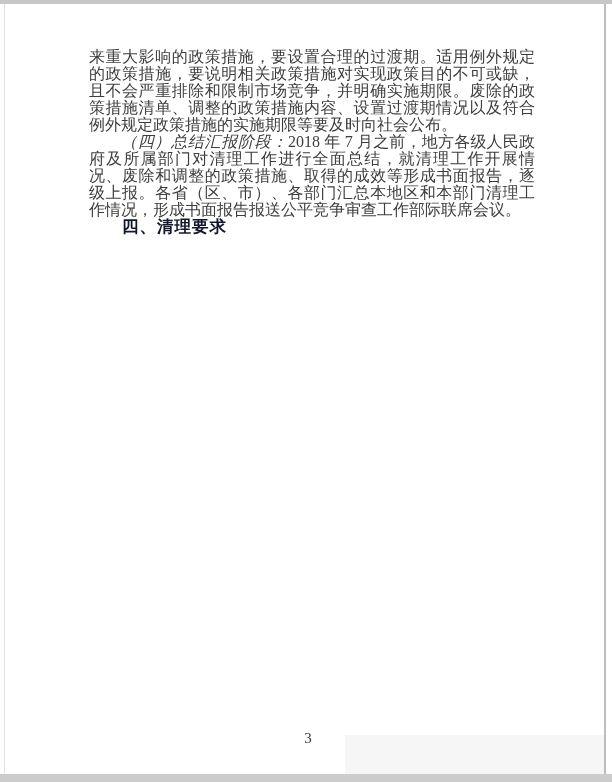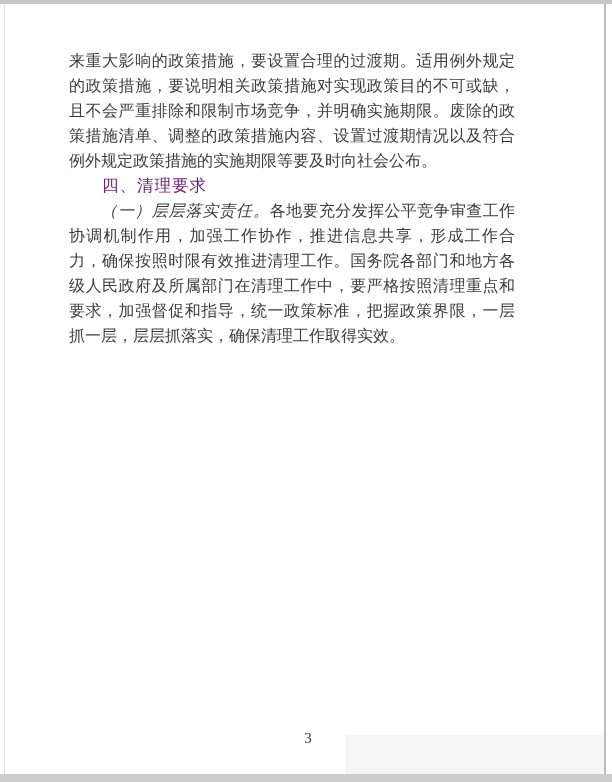--- a/index.html
+++ b/index.html
@@ -37,43 +37,43 @@
     background: #bdbdbd;
   }
   .shade-right {
     position: absolute; left: 345px; top: 735px;
     width: 259px; height: 39px;
     background: #f6f6f6;
   }
   
   .content {
     position: absolute;
-    left: 69px;
+    left: 89px;
     top: 48px;
     width: 446px;
     color: #3d3d3d;
     font-size: 16px;
-    line-height: 25px;
+    line-height: 17px;
     text-align: justify;
   }
   .content p {
     margin: 0;
     padding: 0;
   }
   .para-indent {
     text-indent: 2em;
   }
   .lead {
     font-style: italic;
     letter-spacing: 0.5px;
   }
   .section-heading {
     font-family: "Liberation Sans", "DejaVu Sans", sans-serif;
-    font-weight: normal;
-    color: #701a75;
+    font-weight: bold;
+    color: #0f172a;
     font-size: 16.5px;
     text-indent: 2em;
     letter-spacing: 1px;
   }
   .page-number {
     position: absolute;
     left: 85px;
     top: 730px;
     width: 446px;
     text-align: center;
@@ -90,24 +90,24 @@
   <div class="edge-top"></div>
   <div class="edge-left"></div>
   <div class="edge-right"></div>
   <div class="shade-right"></div>
   <div class="edge-bottom"></div>
 
   <div class="content">
 
     <p><span class="lead"></span><span>来重大影响的政策措施，要设置合理的过渡期。适用例外规定的政策措施，要说明相关政策措施对实现政策目的不可或缺，且不会严重排除和限制市场竞争，并明确实施期限。废除的政策措施清单、调整的政策措施内容、设置过渡期情况以及符合例外规定政策措施的实施期限等要及时向社会公布。</span></p>
 
+    <p class="para-indent"><span class="lead">（四）总结汇报阶段：</span><span>2018 年 7 月之前，地方各级人民政府及所属部门对清理工作进行全面总结，就清理工作开展情况、废除和调整的政策措施、取得的成效等形成书面报告，逐级上报。各省（区、市）、各部门汇总本地区和本部门清理工作情况，形成书面报告报送公平竞争审查工作部际联席会议。</span></p>
 
 
     <p class="section-heading">四、清理要求</p>
 
-    <p class="para-indent"><span class="lead">（一）层层落实责任。</span><span>各地要充分发挥公平竞争审查工作协调机制作用，加强工作协作，推进信息共享，形成工作合力，确保按照时限有效推进清理工作。国务院各部门和地方各级人民政府及所属部门在清理工作中，要严格按照清理重点和要求，加强督促和指导，统一政策标准，把握政策界限，一层抓一层，层层抓落实，确保清理工作取得实效。</span></p>
 
 
   </div>
 
   <div class="page-number">3</div>
 
 </div>
 
 </body></html>

